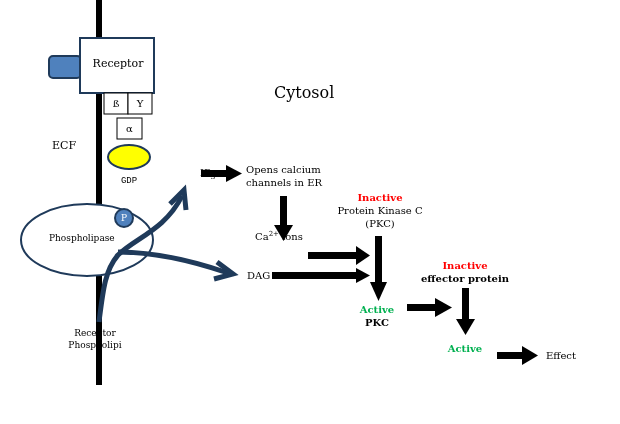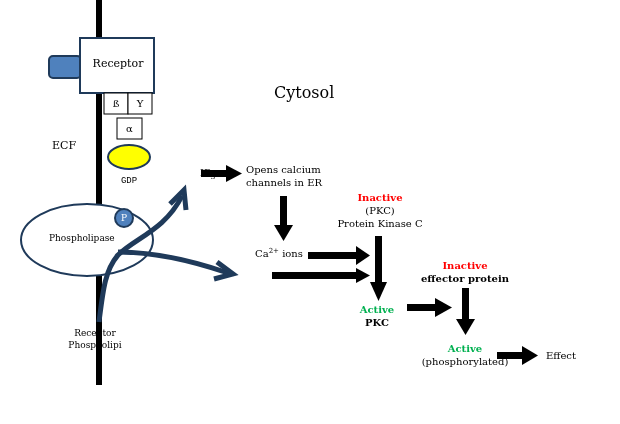--- a/index.html
+++ b/index.html
@@ -88,33 +88,32 @@
   <div class="lbl c" style="left:115px;top:212px;width:18px;font-size:9px;color:#fff;">P</div>
   <div class="lbl c" style="left:55px;top:327px;width:80px;font-size:9px;line-height:12px;">
     <div>Receptor</div>
     <div>Phospholipi</div>
   </div>
   <div class="lbl" style="left:184px;top:166px;margin-left:16px;"><span>IP</span><sub>3</sub></div>
   <div class="lbl" style="left:246px;top:163px;">
     <div>Opens calcium</div>
     <div>channels in ER</div>
   </div>
-  <div class="lbl" style="left:255px;top:245px;"><span>Ca</span><sup>2+</sup><span> ions</span></div>
-  <div class="lbl" style="left:247px;top:269px;margin-left:28px;">DAG</div>
+  <div class="lbl" style="left:255px;top:228px;"><span>Ca</span><sup>2+</sup><span> ions</span></div>
+  <div class="lbl" style="left:247px;top:269px;">DAG</div>
   <div class="lbl c" style="left:320px;top:191px;width:120px;">
     <div class="b red">Inactive</div>
+    <div>Protein Kinase C</div>
     <div>(PKC)</div>
-    <div>Protein Kinase C</div>
   </div>
   <div class="lbl c" style="left:345px;top:303px;width:64px;">
     <div class="b green">Active</div>
     <div class="b">PKC</div>
   </div>
   <div class="lbl c" style="left:410px;top:259px;width:110px;">
     <div class="b red">Inactive</div>
     <div class="b">effector protein</div>
   </div>
   <div class="lbl c" style="left:410px;top:342px;width:110px;">
     <div class="b green">Active</div>
-    <div>(phosphorylated)</div>
   </div>
   <div class="lbl" style="left:546px;top:349px;">Effect</div>
 </div>
 
 </body></html>

